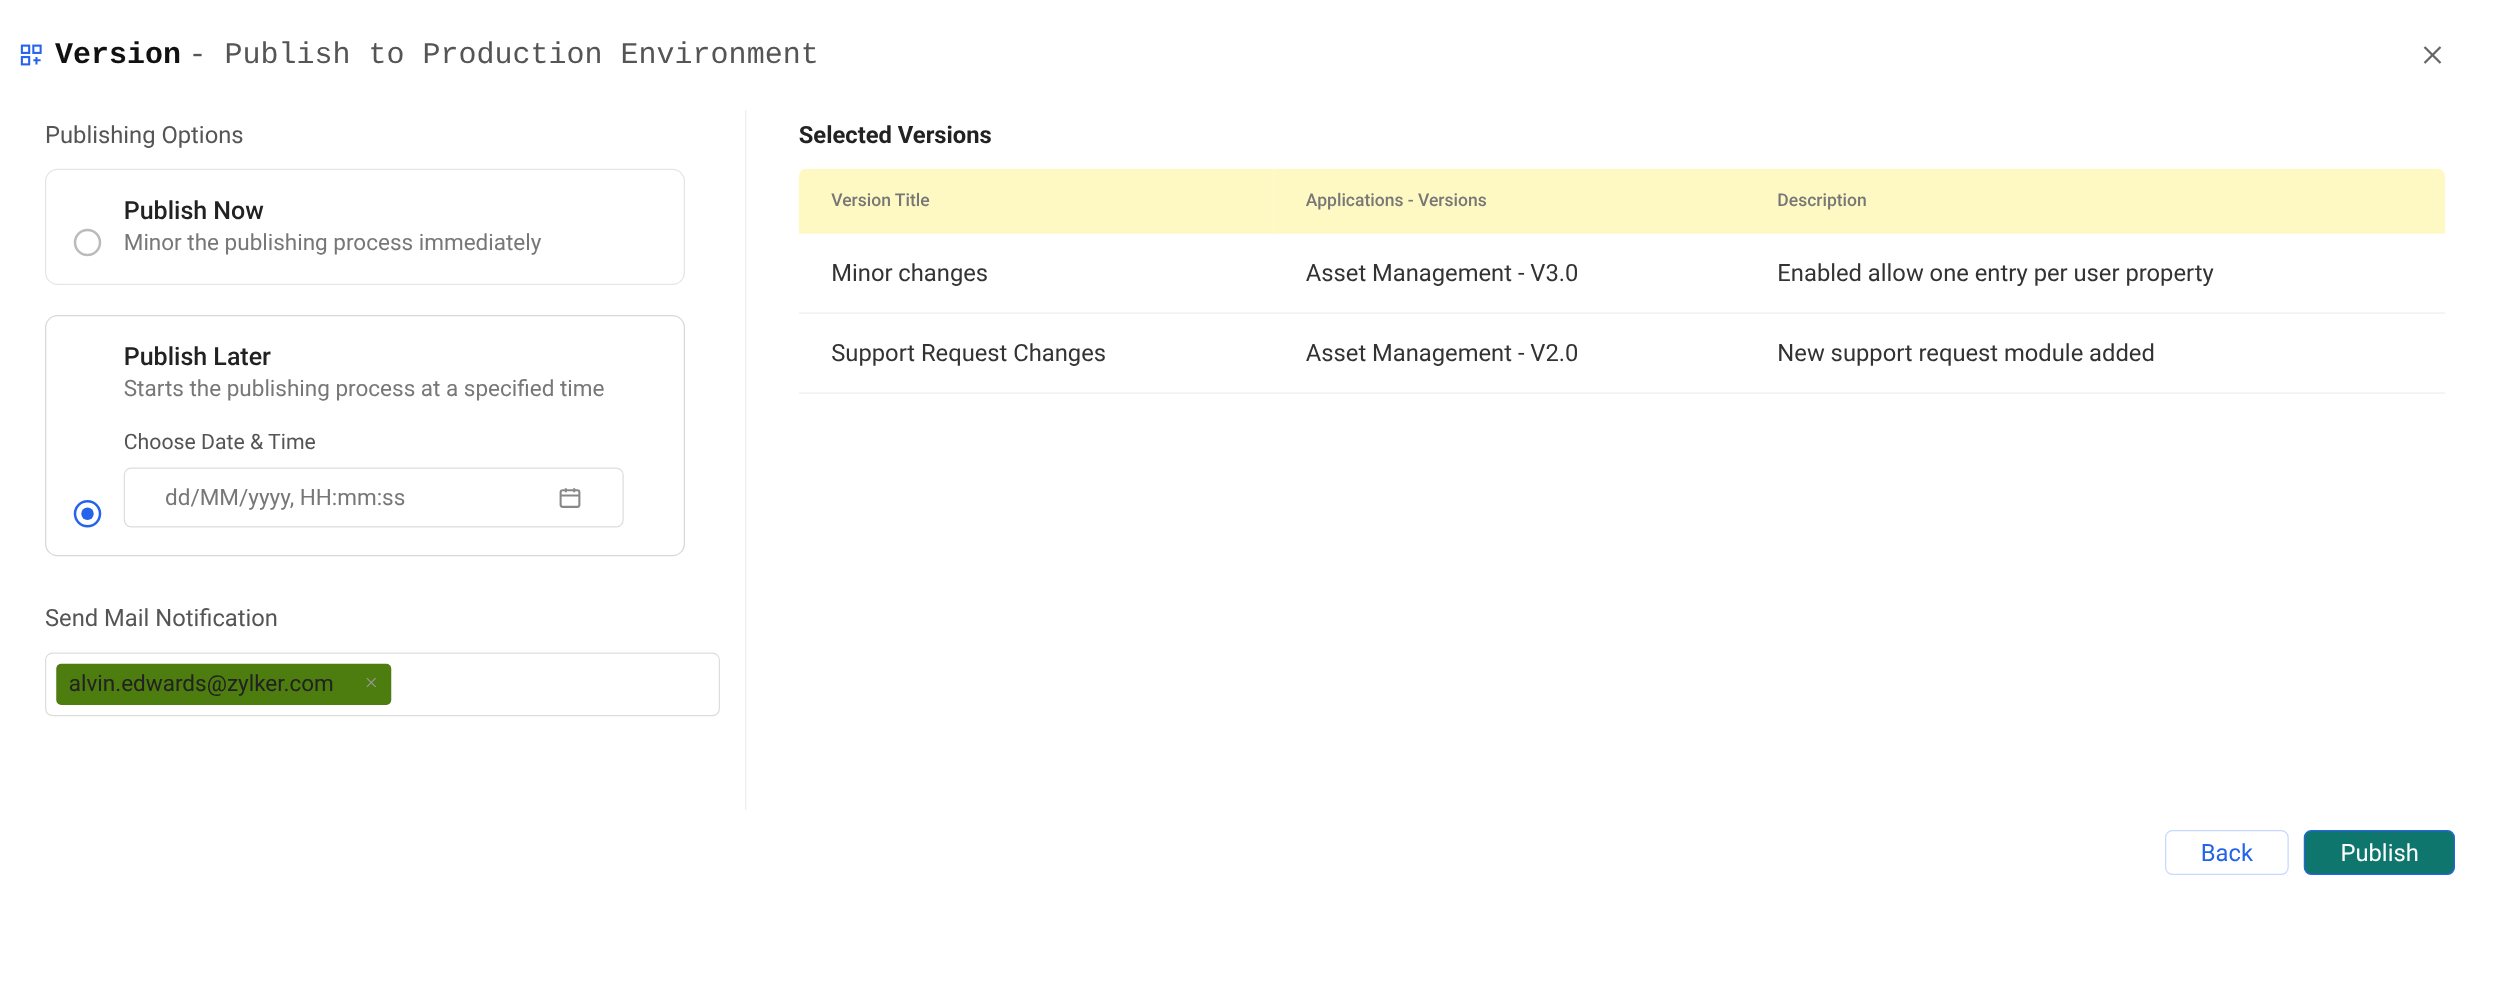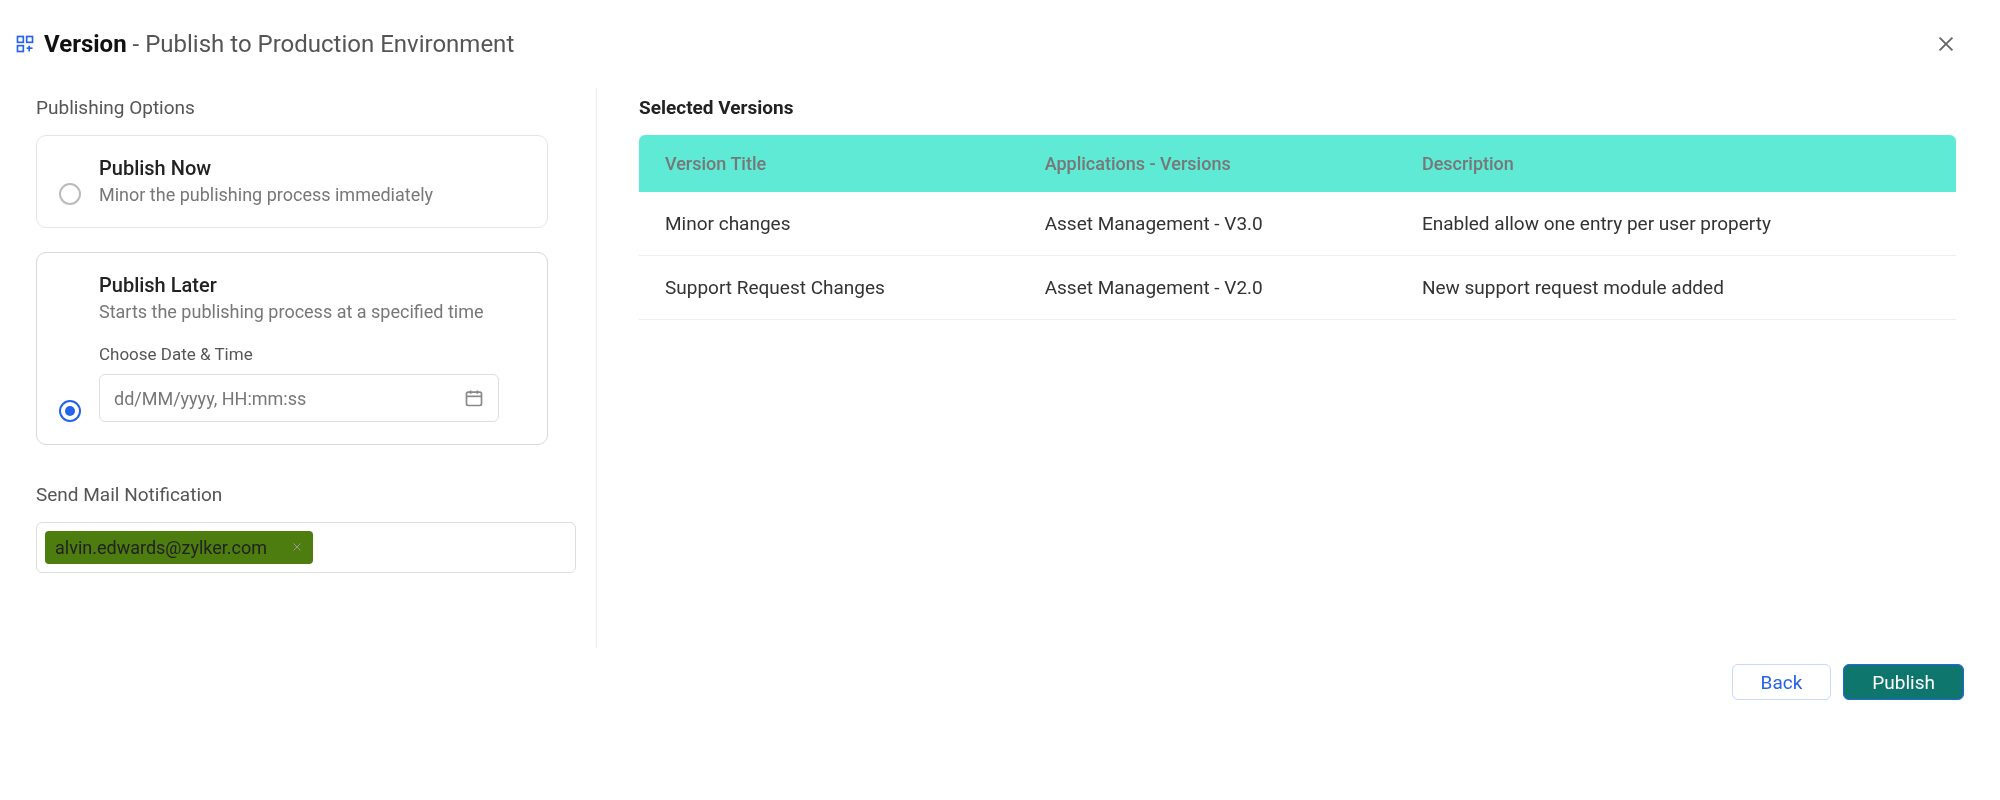--- a/index.html
+++ b/index.html
@@ -8,20 +8,21 @@
     background: #fff;
     color: #222;
     width: 2000px;
     height: 800px;
     overflow: hidden;
   }
   .header {
     display: flex;
     align-items: center;
     padding: 28px 20px 12px 14px;
+    font-family: Liberation Mono, monospace;
   }
   .header-icon {
     width: 22px; height: 22px;
     margin-right: 8px;
     display:flex; align-items:center; justify-content:center;
   }
   .header-title { font-size: 24px; display:flex; align-items:baseline; gap:6px;}
   .header-title .bold { font-weight: 700; color:#111; }
   .header-title .sub { font-weight: 400; color:#555; }
   .close-btn {
@@ -89,21 +90,21 @@
   .opt-body { flex:1; }
   .opt-title { font-size:20px; font-weight:500; color:#222; margin-bottom:4px;}
   .opt-desc { font-size:18px; color:#777; }
   .sub-field { margin-top:22px; }
   .sub-label { font-size:17px; color:#555; margin-bottom:10px;}
   .input-wrap {
     border:1px solid #ddd;
     border-radius:6px;
     height:48px;
     display:flex; align-items:center;
-    padding:0 14px;
+    padding:0 32px;
     width: 400px;
     justify-content:space-between;
   }
   .input-text { font-size:18px; color:#777; }
   .input-text.value { color:#333; }
   .chev, .cal-icon { color:#888; display:flex; align-items:center; }
   .mail-chip-box {
     border:1px solid #ddd;
     border-radius:6px;
     min-height:50px;
@@ -118,24 +119,24 @@
     display:flex; align-items:center; gap:24px;
     font-size:18px;
   }
   .chip-x { color:#999; cursor:pointer; font-size:14px; }
   .table {
     width:100%;
     border-collapse:collapse;
   }
   .table th {
     text-align:left;
-    background:#5eead4;
+    background:#fef9c3;
     color:#777;
     font-weight:500;
-    font-size:18px;
+    font-size:14px;
     padding:18px 26px;
   }
   .table td {
     padding:20px 26px;
     font-size:19px;
     color:#333;
     border-bottom:1px solid #eee;
   }
   .table th:first-child { border-top-left-radius:6px; }
   .table th:last-child { border-top-right-radius:6px; }

